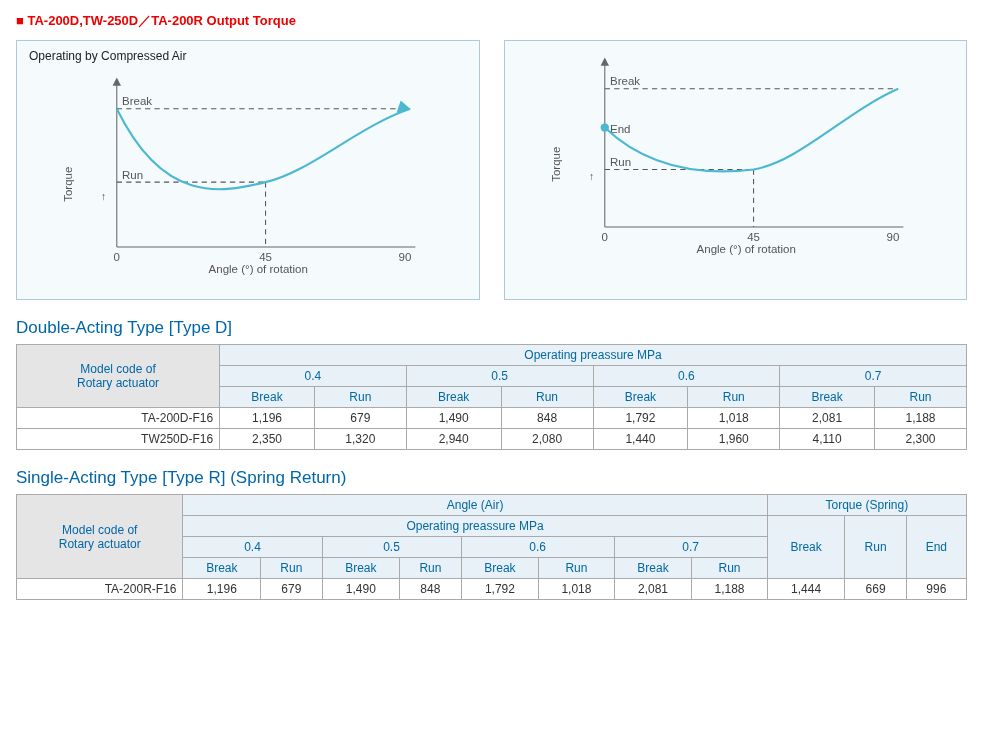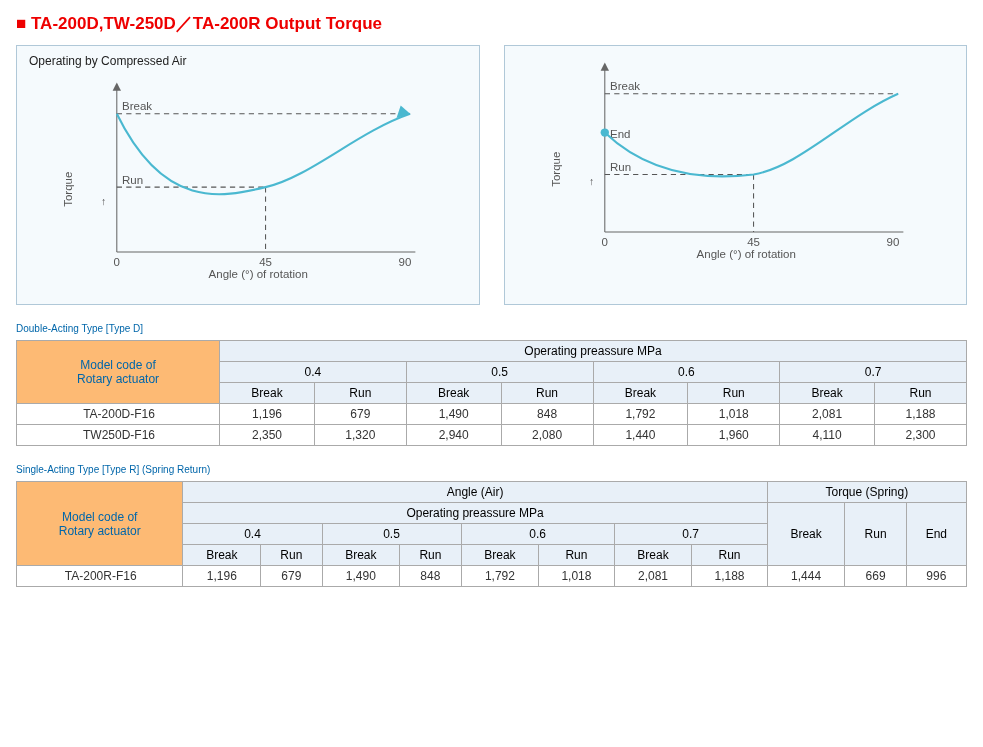--- a/index.html
+++ b/index.html
@@ -6,21 +6,21 @@
     body {
       font-family: Arial, sans-serif;
       font-size: 12px;
       background: #fff;
       color: #333;
       padding: 12px 16px;
       width: 983px;
     }
 
     .page-title {
-      font-size: 17px;
+      font-size: 13px;
       font-weight: bold;
       margin-bottom: 10px;
       color: #222;
     }
     .page-title span { color: #e00; }
 
     .charts-row {
       display: flex;
       gap: 24px;
       margin-bottom: 18px;
@@ -46,21 +46,21 @@
       position: relative;
     }
 
     svg.chart-svg {
       width: 100%;
       height: 100%;
     }
 
     
     .section-title {
-      font-size: 10px;
+      font-size: 17px;
       color: #0066aa;
       margin-bottom: 6px;
       font-weight: normal;
     }
 
     .data-table {
       border-collapse: collapse;
       width: 100%;
       margin-bottom: 18px;
       font-size: 12px;
@@ -69,31 +69,31 @@
     .data-table th, .data-table td {
       border: 1px solid #aaa;
       text-align: center;
       padding: 3px 6px;
       white-space: nowrap;
     }
 
     .data-table th {
       background: #e8f0f8;
       font-weight: normal;
-      color: #000000;
+      color: #0369a1;
     }
 
     .data-table .model-header {
       color: #0066aa;
-      background: #fdba74;
+      background: #e5e5e5;
     }
 
     .data-table .model-cell {
       background: #fff;
-      text-align: center;
+      text-align: right;
       padding-left: 8px;
     }
   </style>
 </head>
 <body>
 
 <div class="page-title">
   <span>■ </span><span>TA-200D,TW-250D／TA-200R Output Torque</span>
 </div>
 

